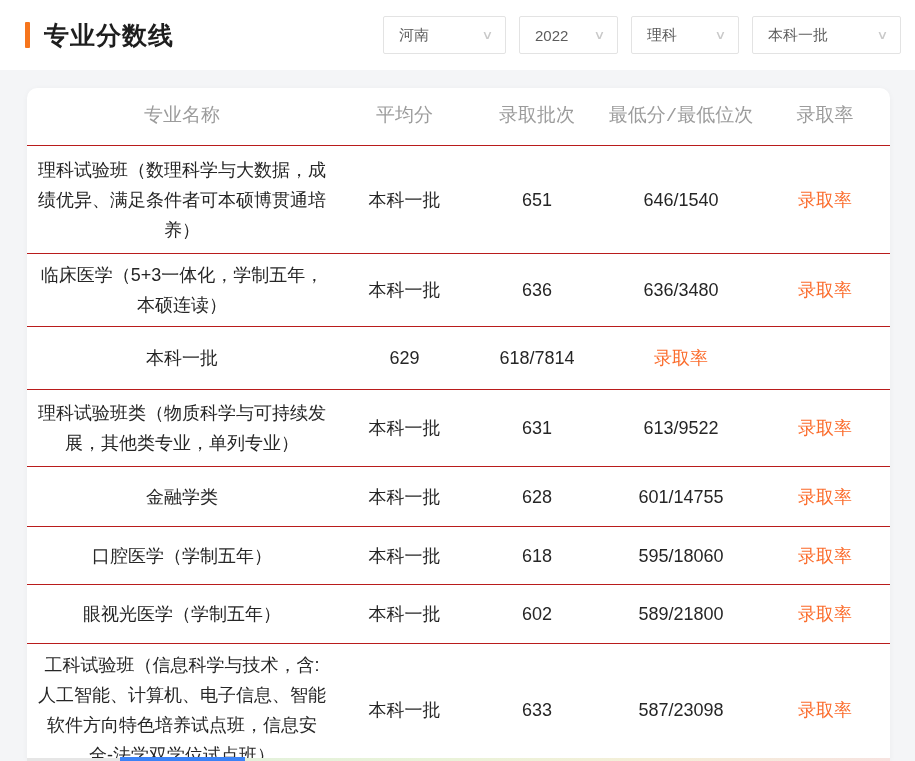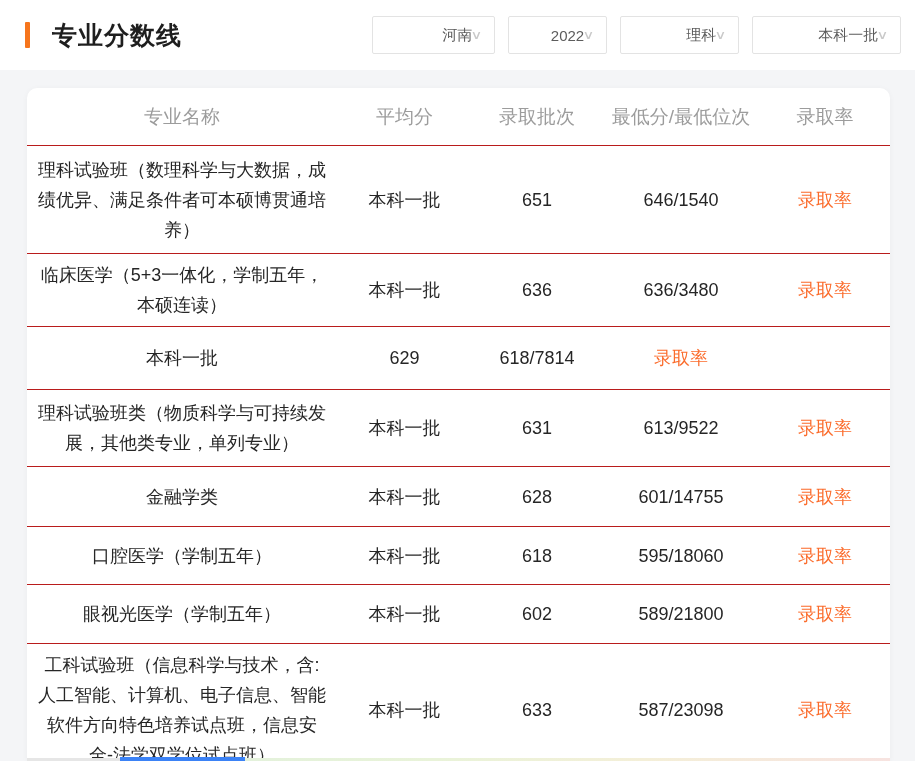--- a/index.html
+++ b/index.html
@@ -9,42 +9,42 @@
     font-family:"Liberation Sans","DejaVu Sans",sans-serif;
   }
   
   .topbar{
     background:#ffffff;height:70px;box-sizing:border-box;
     display:flex;align-items:center;justify-content:space-between;
     padding:0 14px 0 25px;
   }
   .title-wrap{display:flex;align-items:center;gap:10px;}
   .accent-bar{width:5px;height:26px;background:#f6751d;border-radius:1px;}
-  .page-title{margin:12px;font-size:25px;font-weight:bold;color:#1e1e1e;letter-spacing:1px;}
+  .page-title{margin:4px;font-size:25px;font-weight:bold;color:#1e1e1e;letter-spacing:1px;}
   .filters{display:flex;gap:13px;}
   .select{
     height:38px;border:1px solid #e3e3e3;border-radius:2px;background:#fff;
-    display:flex;align-items:center;justify-content:flex-end;
+    display:flex;align-items:center;justify-content:space-between;
     padding:0 13px 0 15px;box-sizing:border-box;
     color:#5c5c5c;font-size:15px;cursor:pointer;
   }
-  .w1{width:123px}.w2{width:99px}.w3{width:119px}.w4{width:149px}
+  .w1{width:123px}.w2{width:99px}.w3{width:108px}.w4{width:149px}
   .chev{color:#c9c9c9;font-size:12px;transform:scaleX(1.35);line-height:1;}
   
   .card{
     position:absolute;left:27px;top:88px;width:863px;height:673px;
     background:#ffffff;border-radius:10px 10px 0 0;
     box-shadow:0 1px 6px rgba(0,0,0,.04);overflow:hidden;
   }
   .trow{
     display:grid;grid-template-columns:310px 135px 130px 158px 130px;
     align-items:center;
   }
   .thead{height:57px;}
-  .thead .cell{font-size:19px;color:#9c9c9c;line-height:57px;padding:0 4px;}
+  .thead .cell{font-size:19px;color:#9c9c9c;line-height:57px;padding:0 4px;font-family:Liberation Mono, monospace;}
   .tbody-row{border-top:1px solid #b91c1c;}
   .cell{text-align:center;font-size:18px;color:#262626;line-height:30px;padding:0 6px;box-sizing:border-box;}
   .major{padding:6px 10px;}
   .r0{min-height:107px}.r1{min-height:69px}.r2{min-height:62px}.r3{min-height:76px}
   .r4{min-height:59px}.r5{min-height:57px}.r6{min-height:58px}.r7{min-height:130px}
   .rate-link{color:#fb6c2c;cursor:pointer;text-decoration:none;}
   
   .strip-gray{position:absolute;left:27px;bottom:0;width:93px;height:3px;background:#e6e6e6;z-index:5;}
   .strip-gradient{
     position:absolute;left:190px;right:25px;bottom:0;height:3px;z-index:5;

